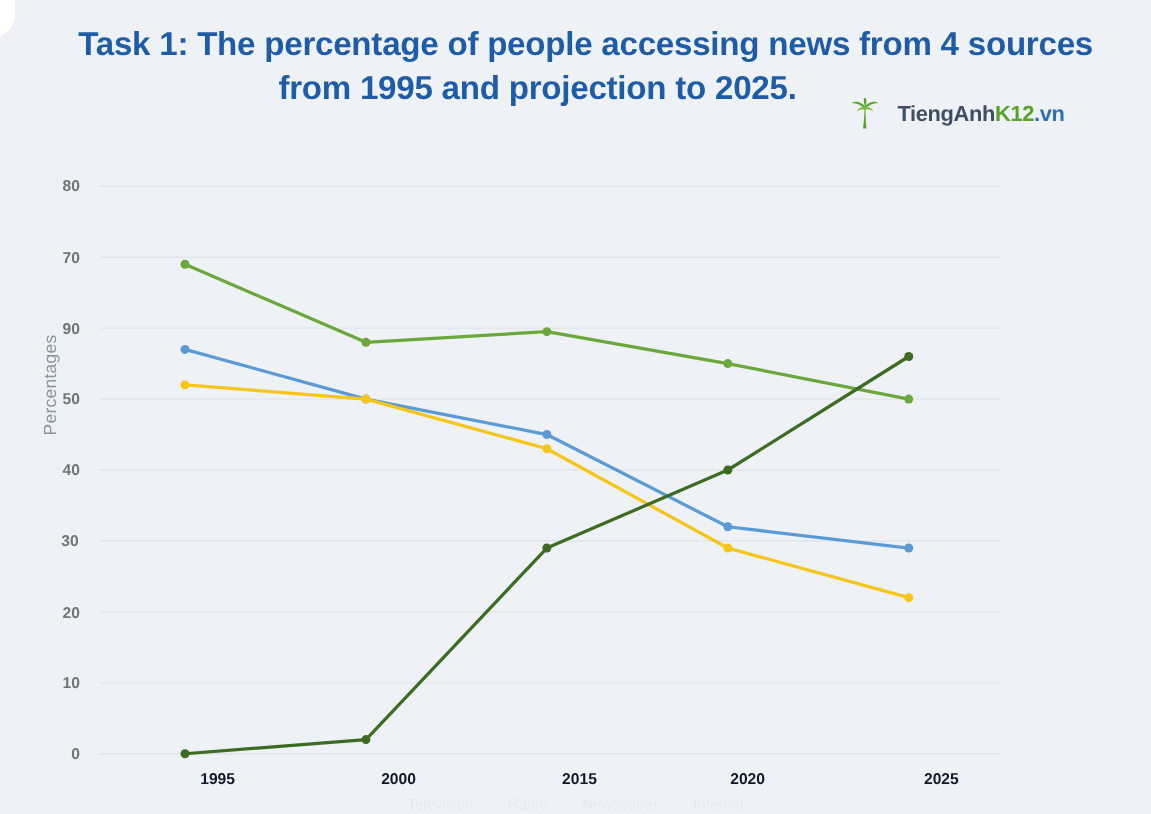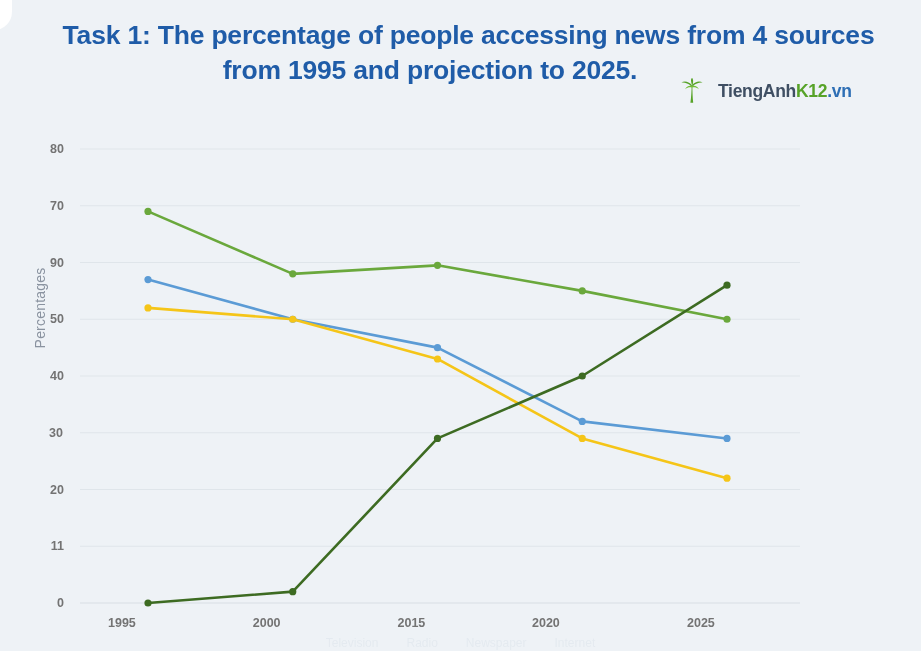--- a/index.html
+++ b/index.html
@@ -100,22 +100,22 @@
     width: 40px;
     text-align: right;
     color: #737373;
     font-size: 12.5px;
     font-weight: 600;
     transform: translateY(-50%);
   }
   .x-tick-label {
     position: absolute;
     width: 80px;
-    text-align: left;
-    color: #737373;
+    text-align: right;
+    color: #0f172a;
     font-size: 12.5px;
     font-weight: 600;
     transform: translateX(-50%);
   }
   .legend-ghost {
     position: absolute;
     left: 0;
     top: 636px;
     width: 921px;
     text-align: center;
@@ -196,21 +196,21 @@
         </g>
       </svg>
     <div id="tick-layer">
         <div class="y-tick-label" style="left: 24px; top: 149px;">80</div>
         <div class="y-tick-label" style="left: 24px; top: 205.75px;">70</div>
         <div class="y-tick-label" style="left: 24px; top: 262.5px;">90</div>
         <div class="y-tick-label" style="left: 24px; top: 319.25px;">50</div>
         <div class="y-tick-label" style="left: 24px; top: 376px;">40</div>
         <div class="y-tick-label" style="left: 36px; top: 432.75px; text-align: center;">30</div>
         <div class="y-tick-label" style="left: 24px; top: 489.5px;">20</div>
-        <div class="y-tick-label" style="left: 24px; top: 546.25px;">11</div>
+        <div class="y-tick-label" style="left: 24px; top: 546.25px;">10</div>
         <div class="y-tick-label" style="left: 24px; top: 603px;">0</div>
         <div class="x-tick-label" style="left: 148px; top: 616px;">1995</div>
         <div class="x-tick-label" style="left: 292.75px; top: 616px;">2000</div>
         <div class="x-tick-label" style="left: 437.5px; top: 616px;">2015</div>
         <div class="x-tick-label" style="left: 572px; top: 616px;">2020</div>
         <div class="x-tick-label" style="left: 727px; top: 616px;">2025</div>
       </div>
     <div class="legend-ghost" id="legend-ghost"><span>Television</span><span>Radio</span><span>Newspaper</span><span>Internet</span></div>
   </div>
 

